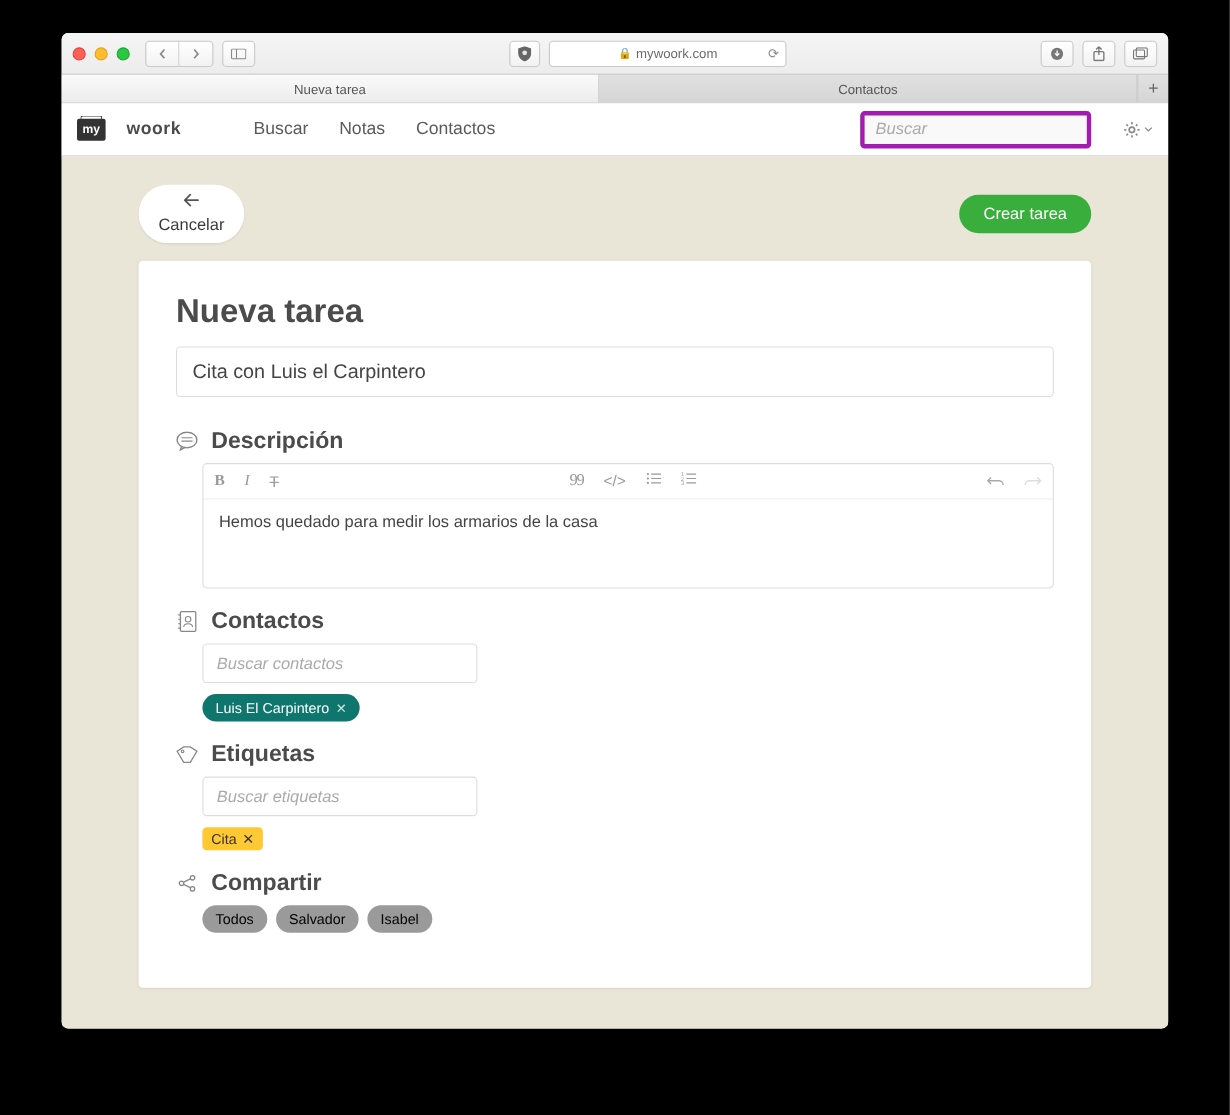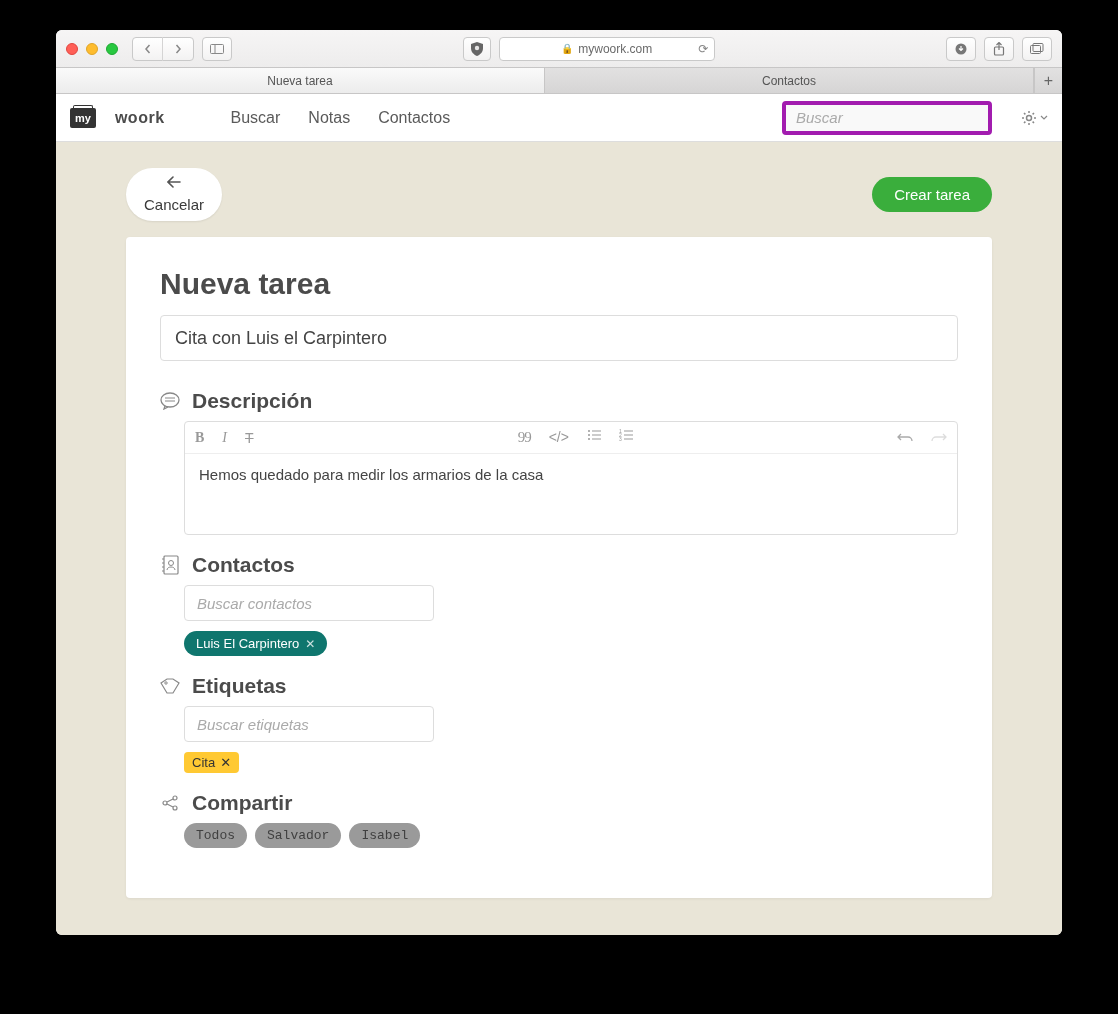--- a/index.html
+++ b/index.html
@@ -54,21 +54,21 @@
   .editor-toolbar { height:32px; display:flex; align-items:center; padding:0 10px; border-bottom:1px solid #eee; color:#999; font-size:14px;}
   .tool-group{display:flex; gap:18px;}
   .tool-spacer{flex:1;}
   .editor-body { min-height:80px; padding:12px 14px; font-size:15px; color:#444; }
   .small-input { width:250px; height:36px; border:1px solid #ddd; border-radius:4px; padding:0 12px; font-size:15px; margin-left:24px; margin-bottom:10px;}
   .small-input::placeholder{color:#aaa;font-style:italic;}
   .chips { margin-left:24px; display:flex; gap:8px; flex-wrap:wrap;}
   .chip { border-radius:999px; padding:5px 12px; font-size:13px; display:inline-flex; align-items:center; gap:6px; cursor:pointer;}
   .chip-blue{ background:#0f766e; color:#fff; }
   .chip-yellow{ background:#ffc933; color:#333; border-radius:4px; padding:3px 8px; font-size:13px;}
-  .chip-grey{ background:#9a9a9a; color:#404040;font-family:Liberation Mono, monospace; }
+  .chip-grey{ background:#9a9a9a; color:#000000; }
   .chip .x{opacity:0.8; font-size:12px;}
   svg{display:block;}
 </style>
 </head>
 <body>
 
 <div class="window">
 
   <div class="chrome">
     <div class="toolbar">

